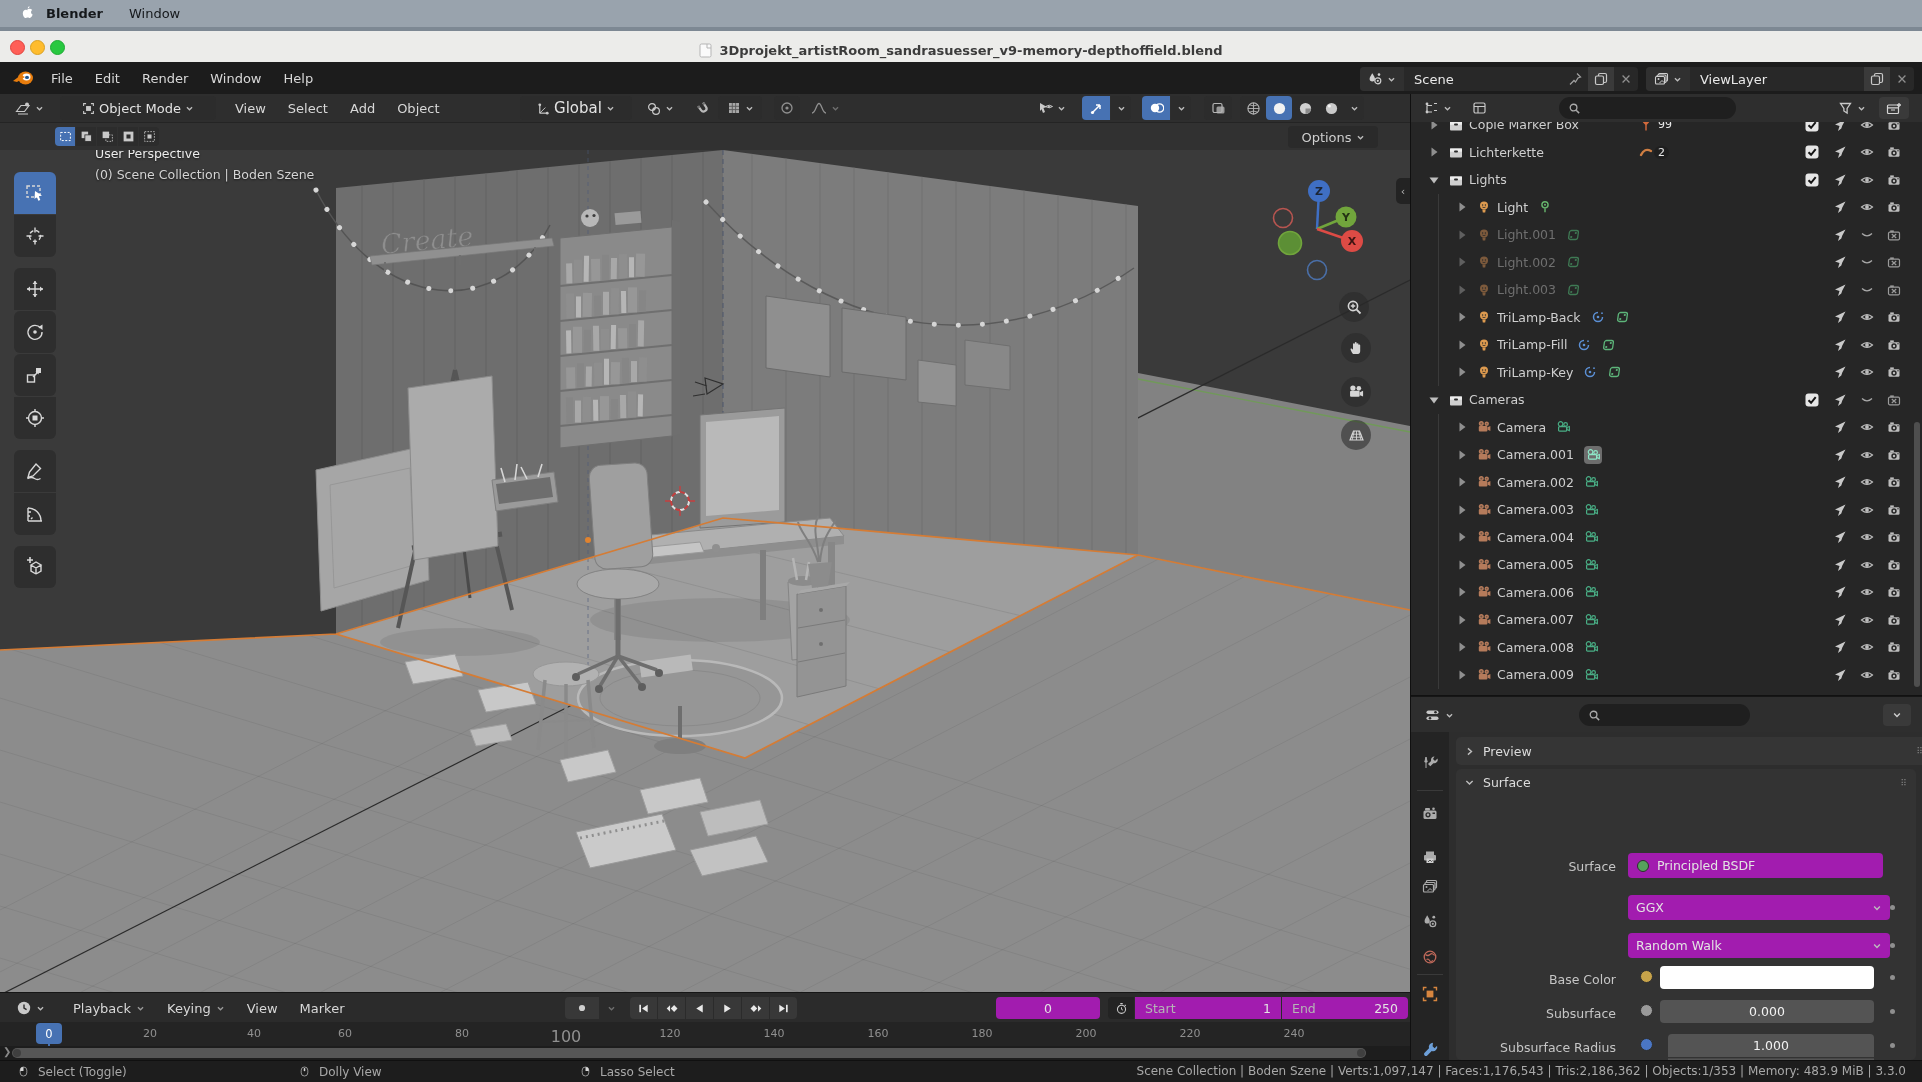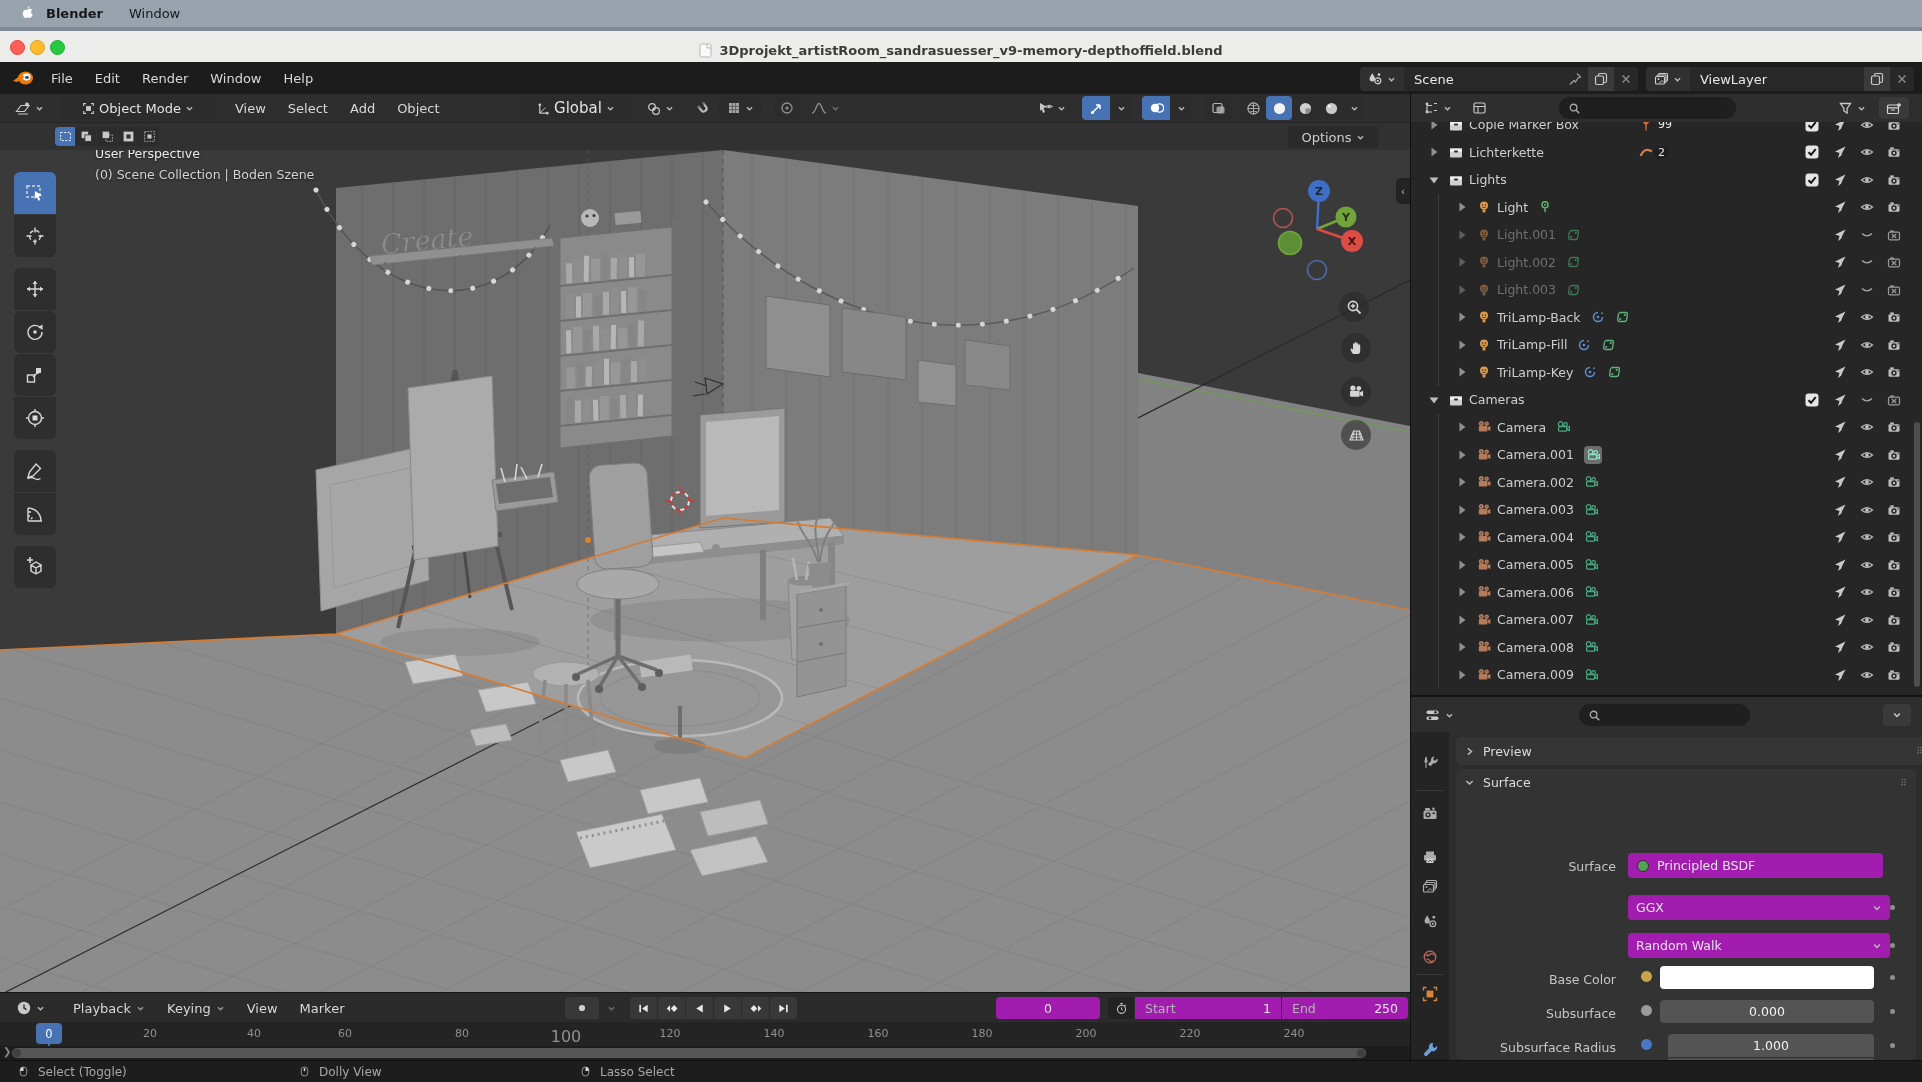--- a/index.html
+++ b/index.html
@@ -1953,20 +1953,21 @@
         <span class="abs row" style="left:580px;top:3px;gap:9px;">
      <span>
             <svg width="11" height="15" viewBox="0 0 14 15">
               <rect x="2.8" y="1.8" width="8.4" height="11.4" rx="4" fill="none" stroke="#9a9a9a" stroke-width="1.2"></rect>
               <path d="M7 1.8a4.2 4.2 0 0 1 4.2 4V7H7z" fill="#d8d8d8"></path>
             </svg>
           </span>
      <span style="font-size:12px;color:#a8a8a8;">Lasso Select</span>
         </span>
       </div>
+    <span class="abs" style="right:16px;top:3px;font-size:12px;color:#a8a8a8;white-space:nowrap;">Scene Collection | Boden Szene | Verts:1,097,147 | Faces:1,176,543 | Tris:2,186,362 | Objects:1/353 | Memory: 483.9 MiB | 3.3.0</span>
   </div>
 
   <div id="vtoolbar" class="abs" style="left:14px;top:172px;width:44px;">
       <div class="btn blue" style="position:absolute;top:0px;left:0;width:42px;height:42px;background:#4772b3;border-radius:6px 6px 0 0;">
         <svg width="20" height="20" viewBox="0 0 20 20">
           <rect x="2" y="3" width="13" height="11" stroke="#d8d8d8" stroke-width="1.4" fill="none" stroke-dasharray="3,2"></rect>
           <polygon points="10,8 17,12.5 13.8,13.2 15.3,17 13.3,17.8 11.9,14 9.5,16" fill="#fff"></polygon>
         </svg>
       </div>
       <div class="btn " style="position:absolute;top:43px;left:0;width:42px;height:42px;background:#2e2e2e;border-radius:0 0 6px 6px;">

